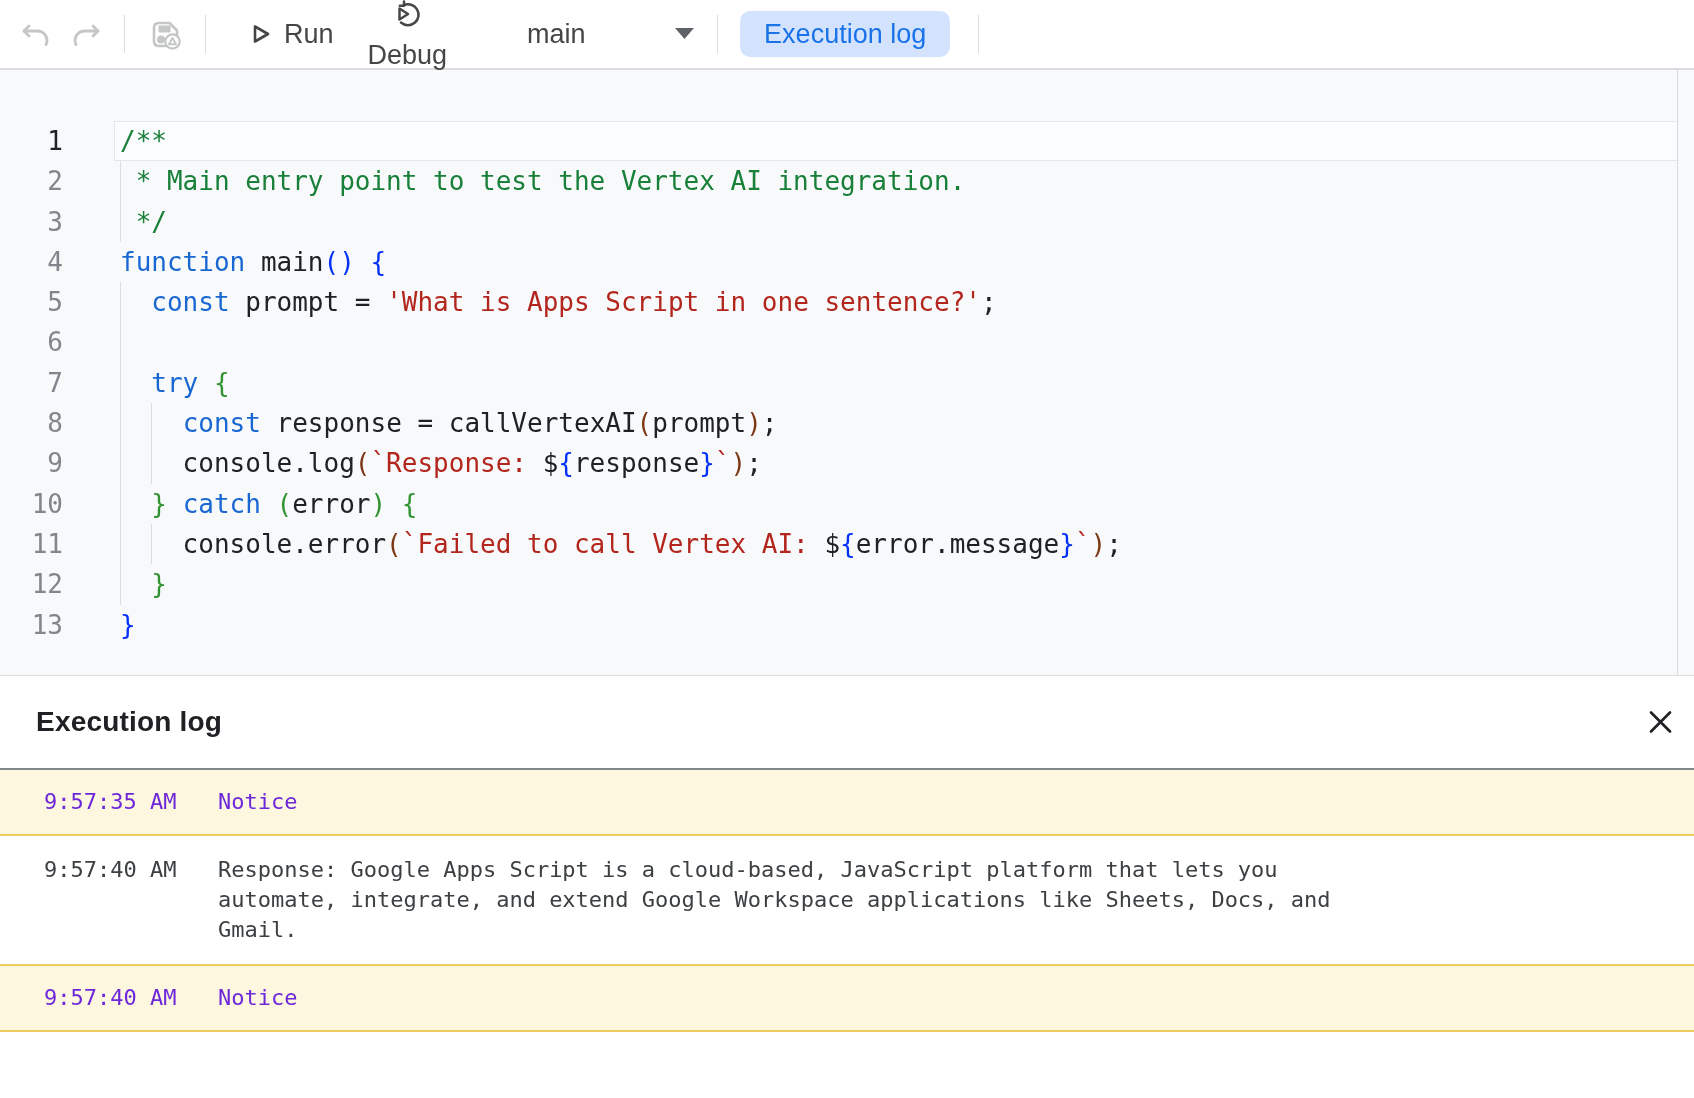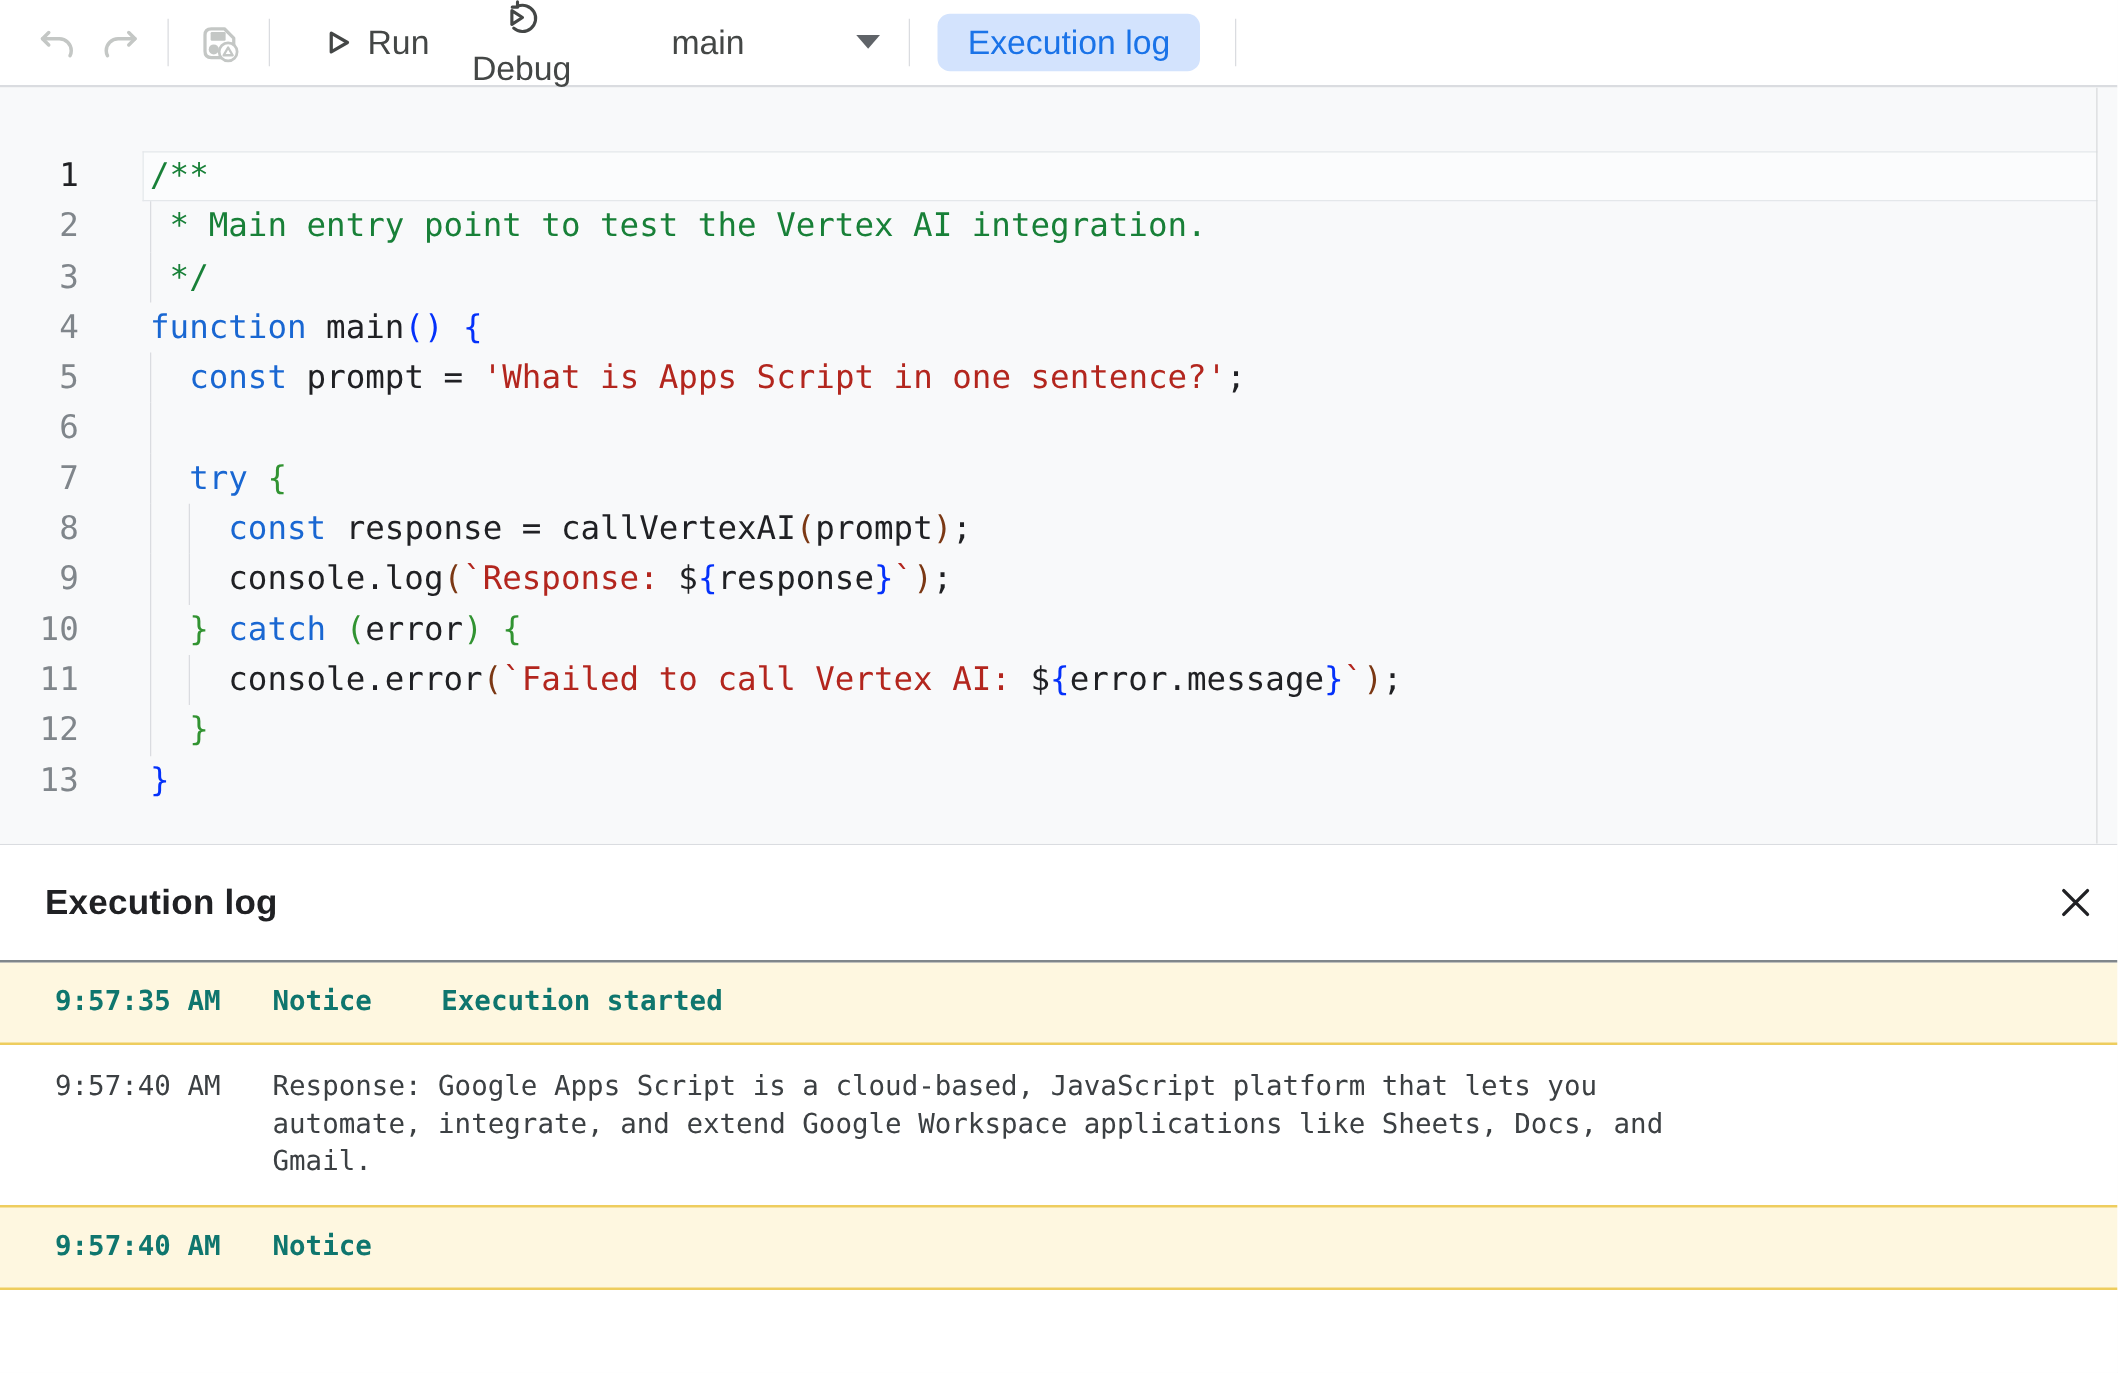--- a/index.html
+++ b/index.html
@@ -1,21 +1,21 @@
 <!DOCTYPE html>
 <html><head>
 <meta charset="utf-8">
 <style>
   * { box-sizing: border-box; margin: 0; padding: 0; }
   html, body { width: 1694px; height: 1098px; overflow: hidden; background: #ffffff;
     font-family: "Liberation Sans", sans-serif; }
 
   
   .toolbar { height: 70px; background: #fff; border-bottom: 2px solid #dadce0;
-    display: flex; align-items: center; padding-left: 28px; }
+    display: flex; align-items: center; padding-left: 18px; }
   .tb-icon-btn { display: flex; align-items: center; justify-content: center; }
   .tb-divider { width: 1px; height: 38px; background: #dadce0; margin: 0 20px; flex: none; }
   .tb-btn { display: flex; align-items: center; gap: 10px;
     font-size: 27px; font-weight: 500; color: #444746; cursor: pointer; }
   .undo { margin-right: 18px; }
   .run-btn { margin-left: 20px; margin-right: 34px; }
   .debug-btn { margin-right: 40px; flex-direction: column; }
   .fn-dropdown { width: 168px; margin-left: 40px; display: flex; align-items: center;
     justify-content: space-between; font-size: 27px; font-weight: 500; color: #444746; cursor: pointer; }
   .pill { background: #d3e3fd; color: #1a73e8; font-size: 27px; font-weight: 500;
@@ -51,22 +51,22 @@
     display: flex; align-items: center; }
   .log-title { margin-left: 36px; font-size: 28px; font-weight: 600; color: #202124;
     letter-spacing: 0.2px; }
   .close-btn { position: absolute; right: 18px; top: 50%; transform: translateY(-50%);
     cursor: pointer; display: flex; }
   .log-row { display: flex; font-family: "DejaVu Sans Mono", monospace;
     font-size: 22px; line-height: 30px; }
   .log-row .time { margin-left: 44px; width: 174px; flex: none; }
   .log-row .level { width: 135px; flex: none; }
   .log-row .msg { width: 1150px; }
-  .log-row.notice { background: #fef7e0; color: #0f766e; padding: 17px 0;
-    border-bottom: 2px solid #eecd5e; font-weight: bold; }
+  .log-row.notice { background: #fef7e0; color: #6d28d9; padding: 17px 0;
+    border-bottom: 2px solid #eecd5e; }
   .log-row.notice ~ .log-row.notice { border-top: 2px solid #eecd5e; }
   .log-row.info { background: #ffffff; color: #3c4043; padding: 19px 0; }
 
   svg { display: block; }
 </style>
 </head>
 <body>
 
 <div class="toolbar">
 
@@ -169,21 +169,20 @@
         <svg width="31" height="31" viewBox="0 0 31 31">
           <path d="M6 6 L25 25 M25 6 L6 25" stroke="#202124" stroke-width="2.7" stroke-linecap="round"></path>
         </svg>
       </span>
     </div>
   </div>
   <div id="log-entries">
       <div class="log-row notice">
         <div class="time">9:57:35 AM</div>
         <div class="level">Notice</div>
-        <div class="msg">Execution started</div>
       </div>
       <div class="log-row info">
         <div class="time">9:57:40 AM</div>
         <div class="msg">Response: Google Apps Script is a cloud-based, JavaScript platform that lets you automate, integrate, and extend Google Workspace applications like Sheets, Docs, and Gmail.</div>
       </div>
       <div class="log-row notice">
         <div class="time">9:57:40 AM</div>
         <div class="level">Notice</div>
       </div>
     </div>

